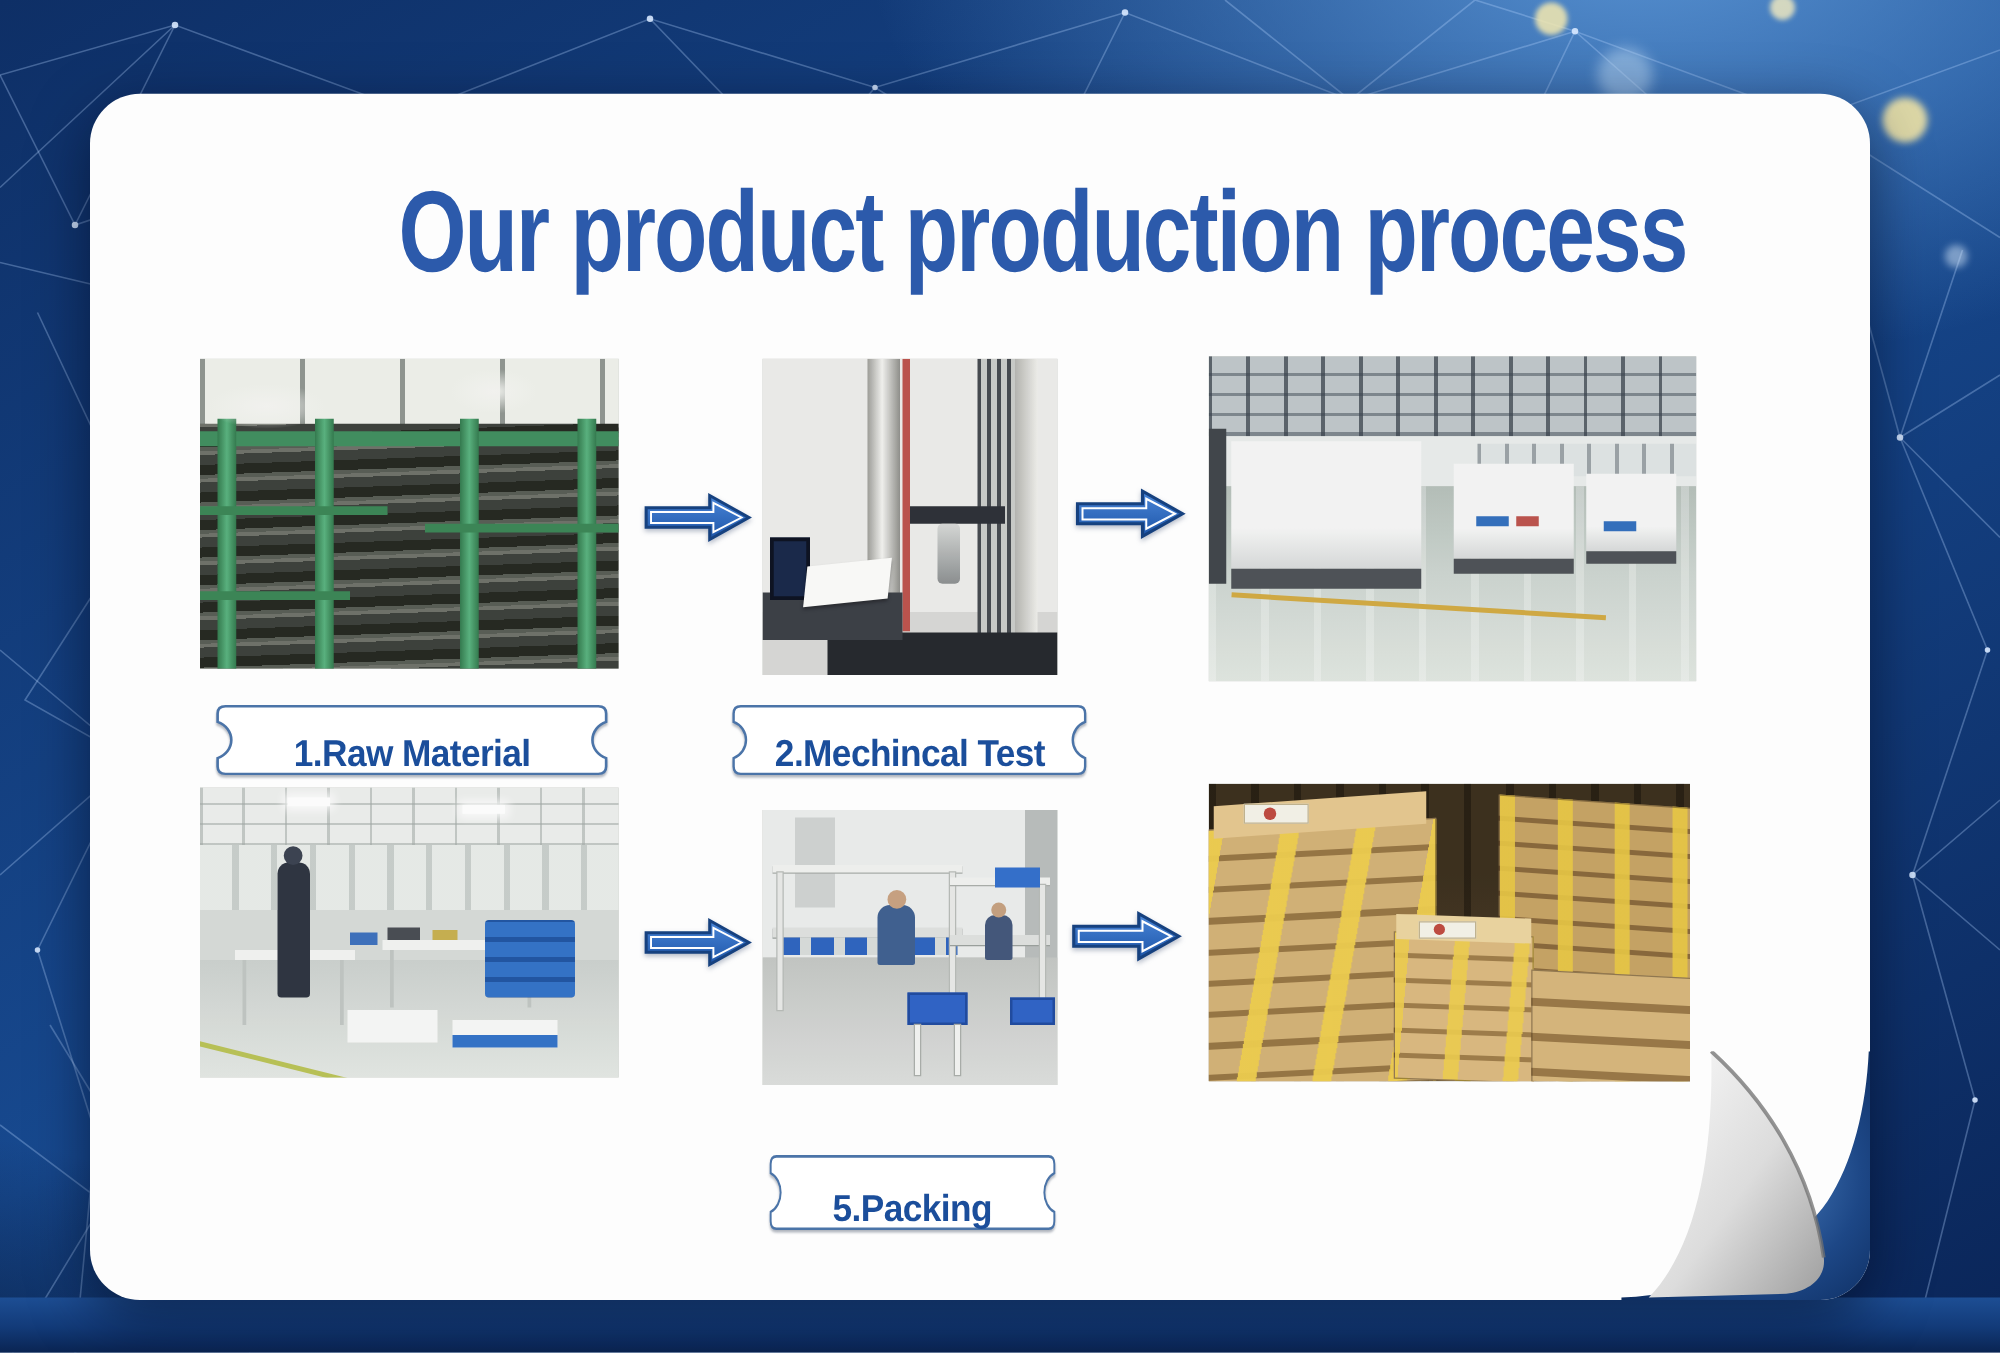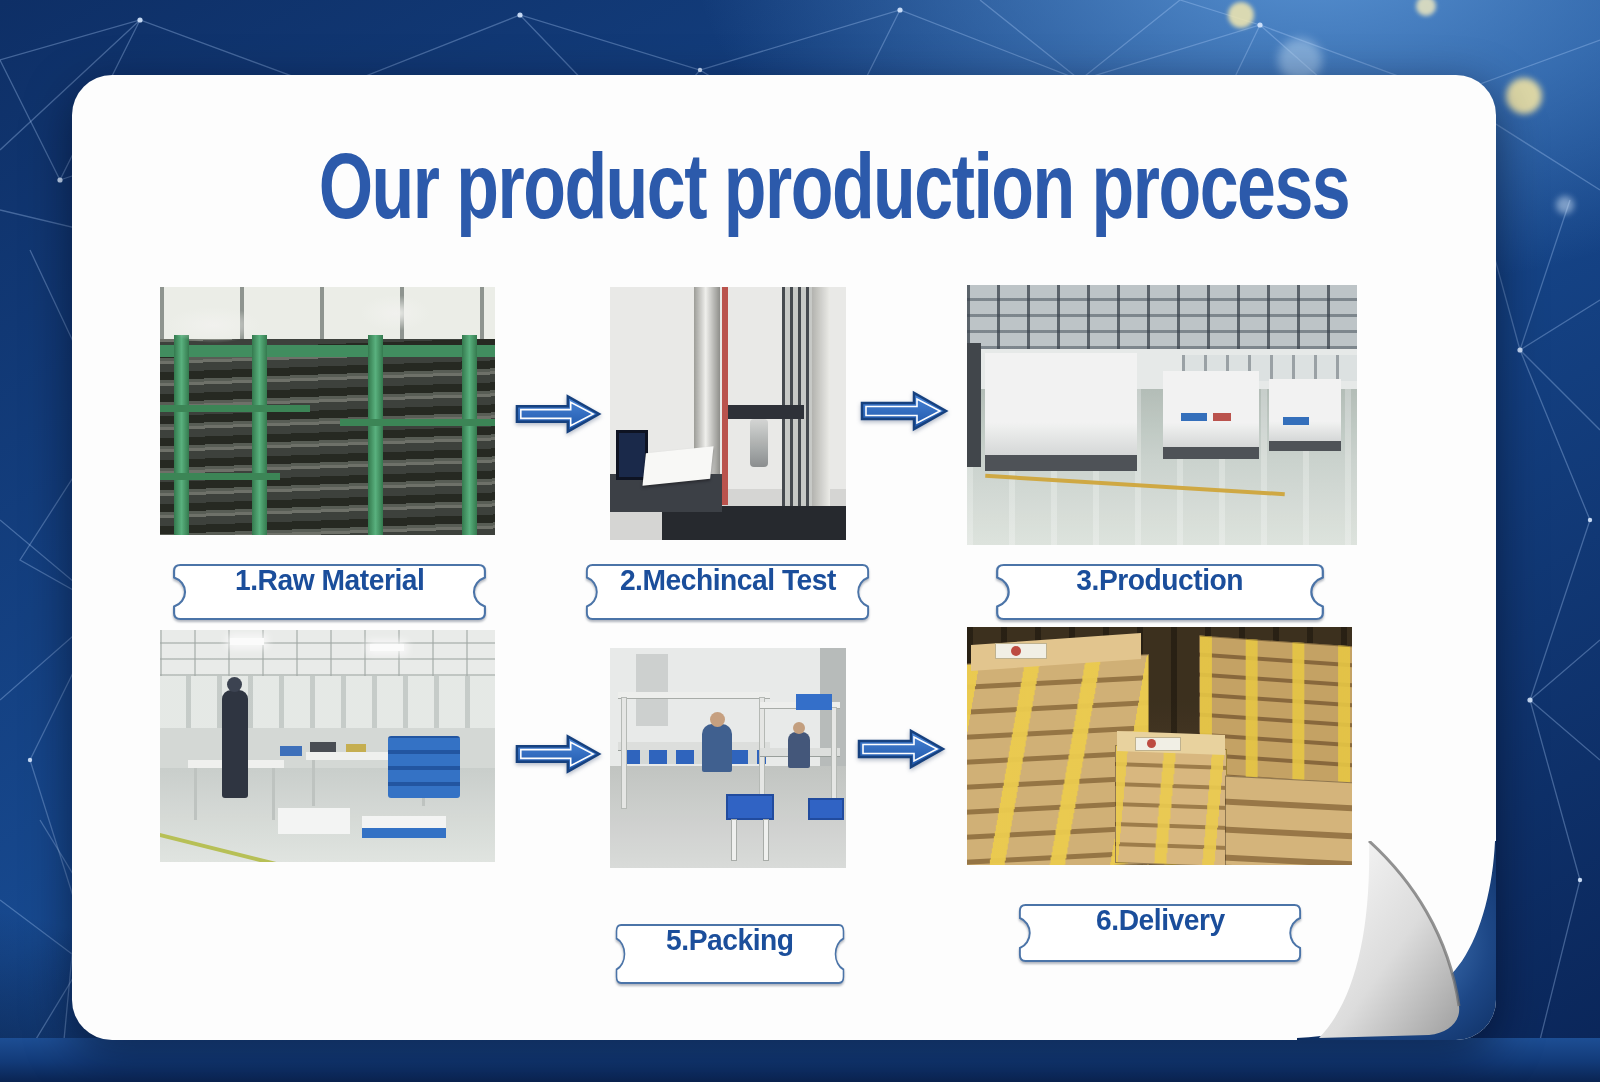--- a/index.html
+++ b/index.html
@@ -193,21 +193,21 @@
   .s6-mark { background:#c4483c; border-radius:50%; }
 
   
   .arrow { position:absolute; filter:drop-shadow(0 2px 2px rgba(40,60,100,.35)); }
   .a1 { left:441px; top:318px; }
   .a2 { left:786px; top:315px; }
   .a3 { left:441px; top:658px; }
   .a4 { left:783px; top:653px; }
 
   
-  .step-label { position:absolute; display:flex; align-items:flex-start; justify-content:center; }
+  .step-label { position:absolute; display:flex; align-items:flex-end; justify-content:center; }
   .label-frame { position:absolute; inset:0; width:100%; height:100%;
     filter:drop-shadow(0 2px 1px rgba(100,110,128,.5)); }
   .label-text { position:relative; font-weight:bold; font-size:30px; color:#1b4e9b;
     letter-spacing:-0.5px; transform:scaleX(.94); white-space:nowrap; }
   .L1 { left:100px; top:488px; width:315px; height:58px; }
   .L2 { left:513px; top:488px; width:285px; height:58px; }
   .L3 { left:923px; top:488px; width:330px; height:58px; }
   .L4 { left:96px;  top:825px; width:320px; height:62px; }
   .L5 { left:543px; top:848px; width:230px; height:62px; }
   .L6 { left:946px; top:828px; width:284px; height:60px; }
@@ -418,37 +418,25 @@
       <path d="M8,2 H292 Q298,2 298,8 V15 A16,16 0 0 0 298,45 V52 Q298,58 292,58 H8 Q2,58 2,52 V45 A16,16 0 0 0 2,15 V8 Q2,2 8,2 Z" fill="#ffffff" stroke="#4b74a8" stroke-width="2"></path>
     </svg>
     <span class="label-text">1.Raw Material</span>
   </div>
   <div class="step-label L2">
     <svg class="label-frame" viewBox="0 0 300 60" preserveAspectRatio="none">
       <path d="M8,2 H292 Q298,2 298,8 V15 A16,16 0 0 0 298,45 V52 Q298,58 292,58 H8 Q2,58 2,52 V45 A16,16 0 0 0 2,15 V8 Q2,2 8,2 Z" fill="#ffffff" stroke="#4b74a8" stroke-width="2"></path>
     </svg>
     <span class="label-text">2.Mechincal Test</span>
   </div>
-  <div class="step-label L3">
-    <svg class="label-frame" viewBox="0 0 300 60" preserveAspectRatio="none">
-      <path d="M8,2 H292 Q298,2 298,8 V15 A16,16 0 0 0 298,45 V52 Q298,58 292,58 H8 Q2,58 2,52 V45 A16,16 0 0 0 2,15 V8 Q2,2 8,2 Z" fill="#ffffff" stroke="#4b74a8" stroke-width="2"></path>
-    </svg>
-    <span class="label-text">3.Production</span>
-  </div>
   <div class="step-label L5">
     <svg class="label-frame" viewBox="0 0 300 60" preserveAspectRatio="none">
       <path d="M8,2 H292 Q298,2 298,8 V15 A16,16 0 0 0 298,45 V52 Q298,58 292,58 H8 Q2,58 2,52 V45 A16,16 0 0 0 2,15 V8 Q2,2 8,2 Z" fill="#ffffff" stroke="#4b74a8" stroke-width="2"></path>
     </svg>
     <span class="label-text">5.Packing</span>
-  </div>
-  <div class="step-label L6">
-    <svg class="label-frame" viewBox="0 0 300 60" preserveAspectRatio="none">
-      <path d="M8,2 H292 Q298,2 298,8 V15 A16,16 0 0 0 298,45 V52 Q298,58 292,58 H8 Q2,58 2,52 V45 A16,16 0 0 0 2,15 V8 Q2,2 8,2 Z" fill="#ffffff" stroke="#4b74a8" stroke-width="2"></path>
-    </svg>
-    <span class="label-text">6.Delivery</span>
   </div>
 
   <svg class="curl" width="200" height="200" viewBox="0 0 200 200">
     <defs>
       <radialGradient id="curlblue" cx="55%" cy="50%" r="75%">
         <stop offset="0" stop-color="#4a7fc0"></stop>
         <stop offset="55%" stop-color="#1d4786"></stop>
         <stop offset="100%" stop-color="#0b2a5c"></stop>
       </radialGradient>
       <linearGradient id="curlgray" x1="0" y1="0" x2="1" y2="1">

